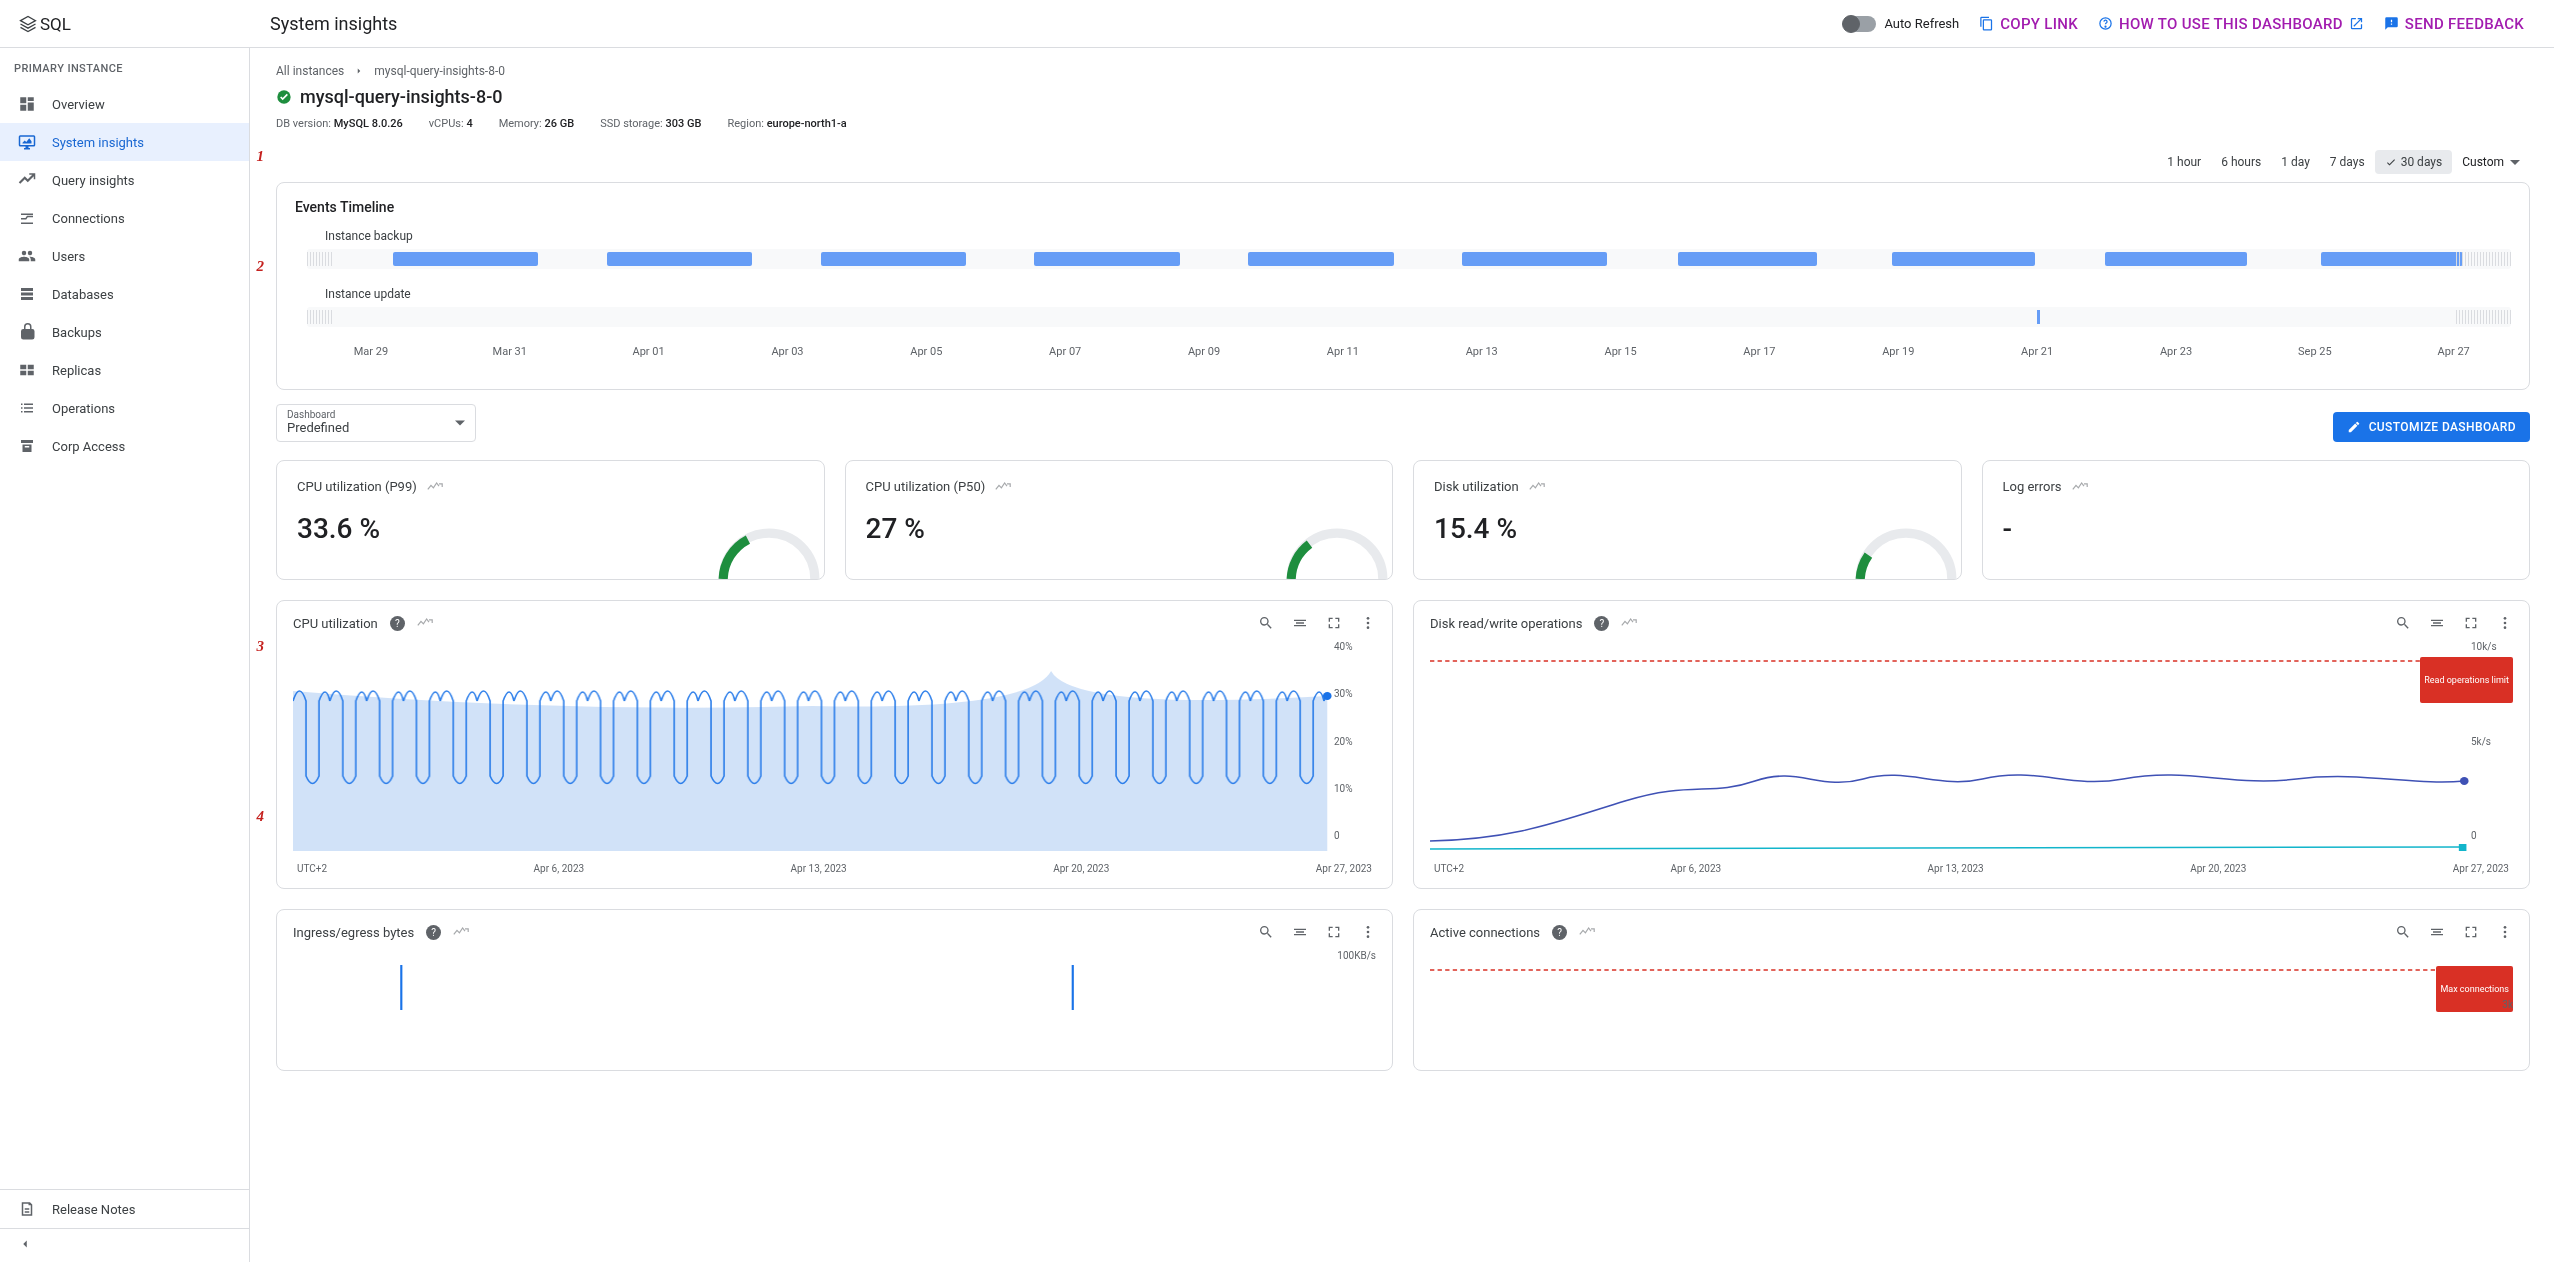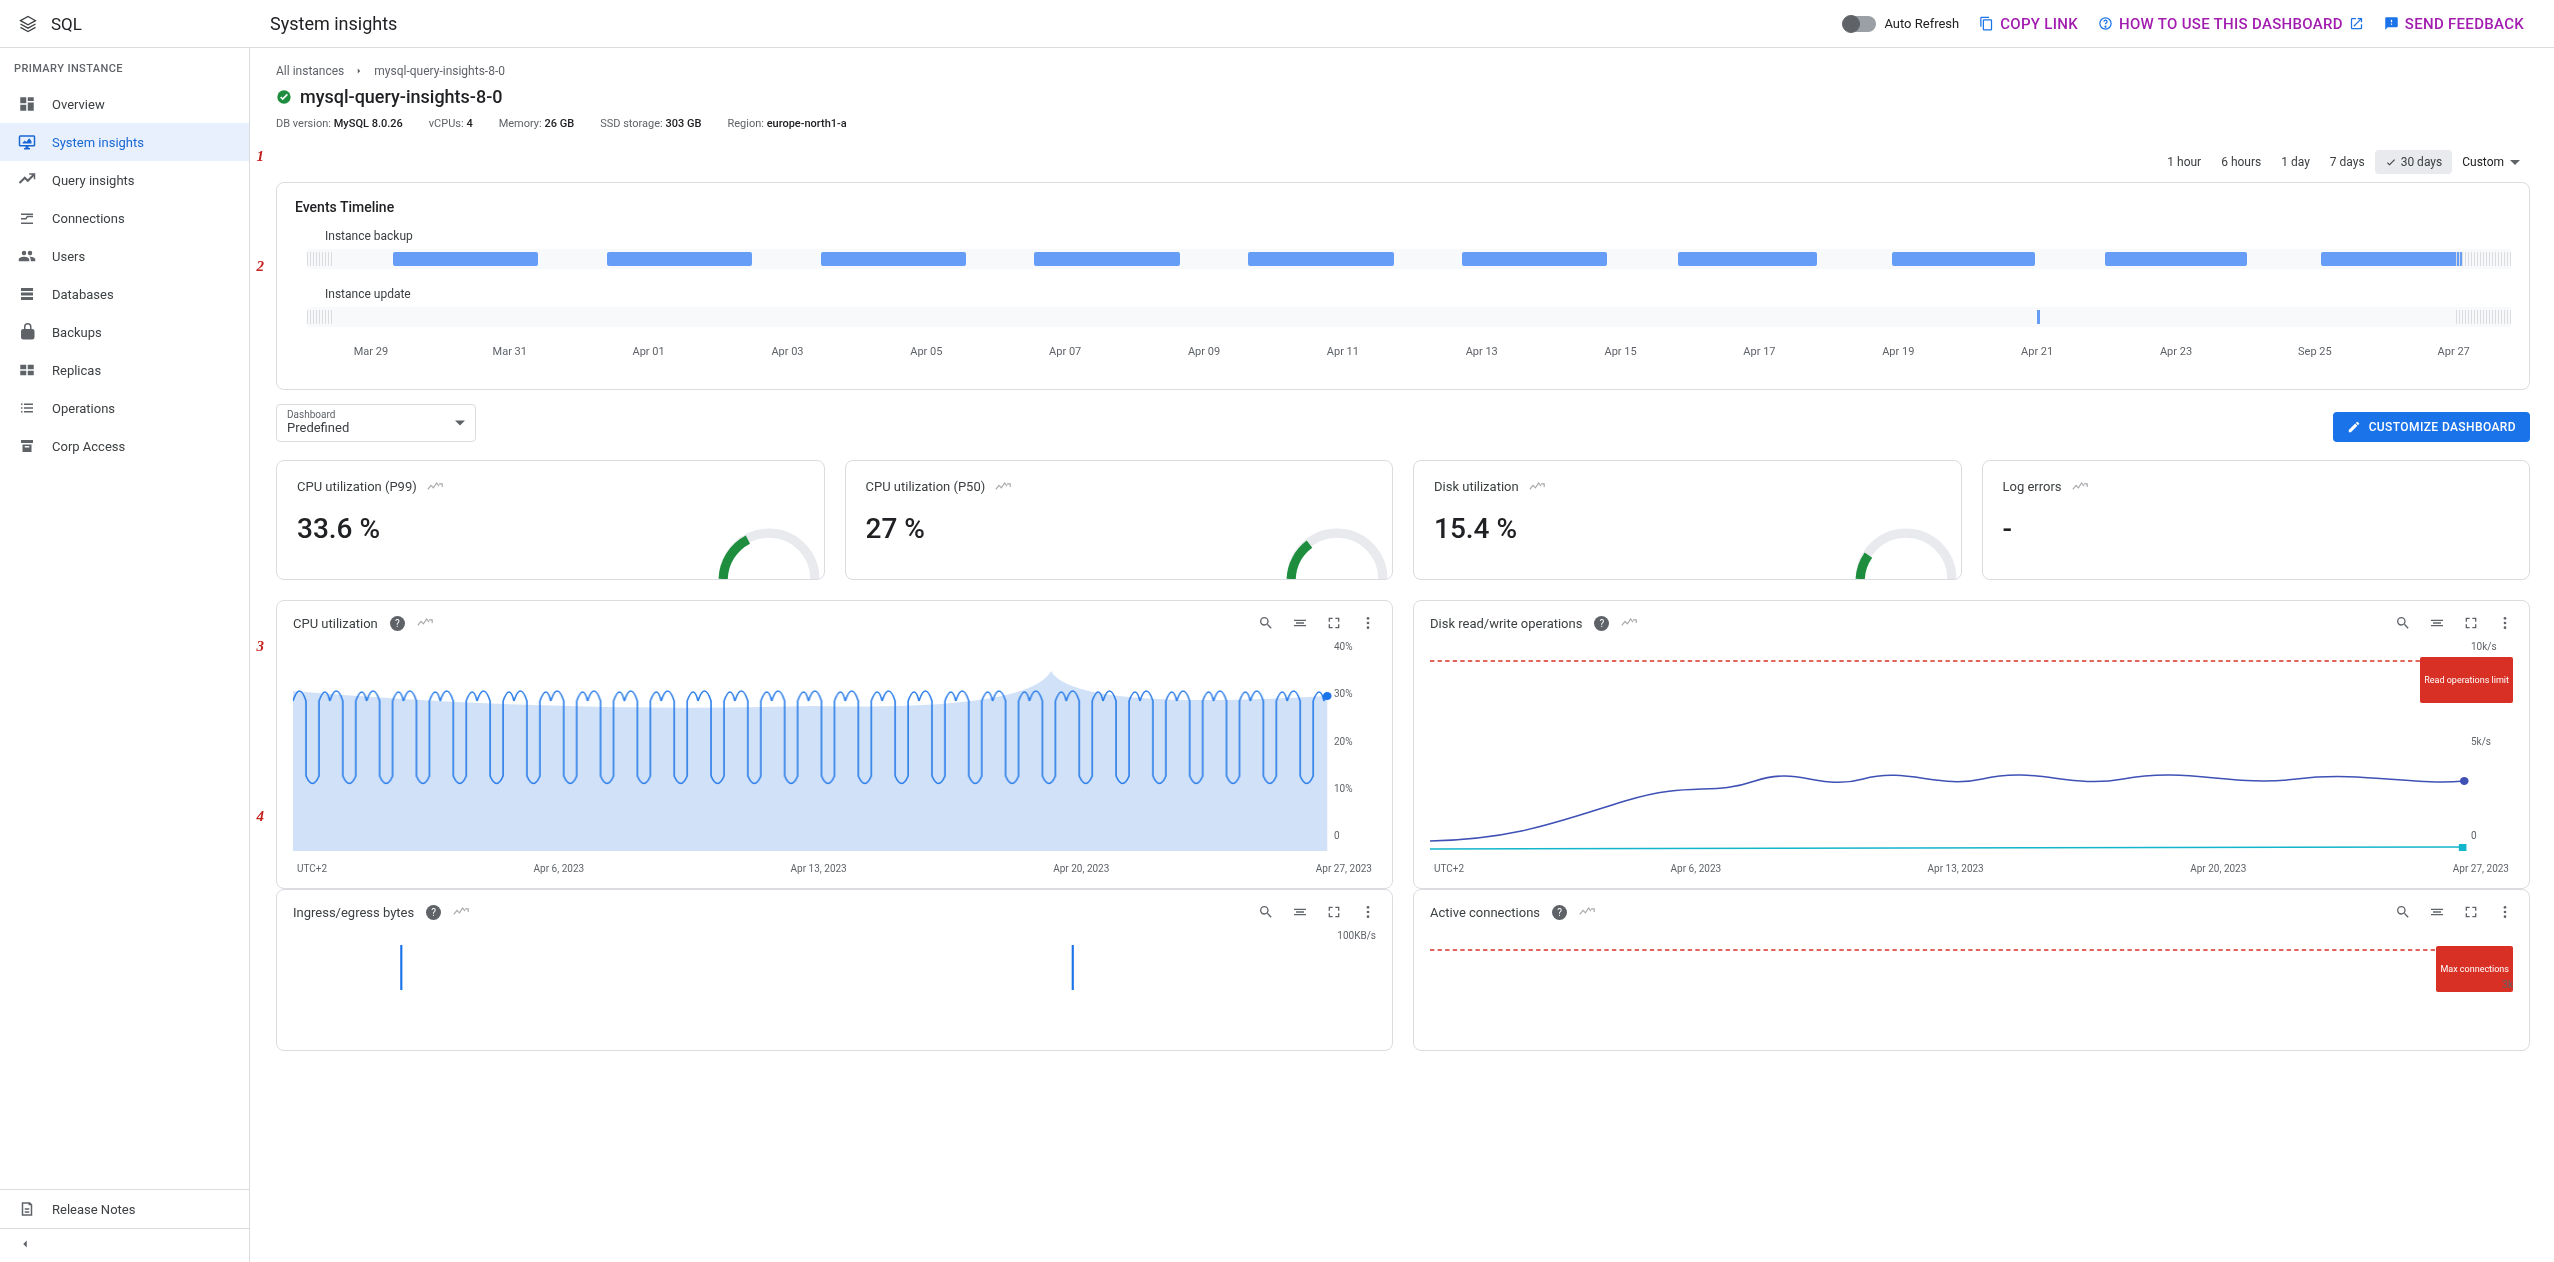--- a/index.html
+++ b/index.html
@@ -1,20 +1,20 @@
 <!DOCTYPE html>
 <html><head>
 <meta charset="utf-8">
 <style>
   * { box-sizing: border-box; margin: 0; padding: 0; }
   body { font-family: "Google Sans", Roboto, Arial, sans-serif; font-size: 13px; color: #202124; background: #fff; }
   
   
   .top-header { display: flex; align-items: center; height: 48px; border-bottom: 1px solid #dadce0; }
-  .logo-area { display: flex; align-items: center; width: 250px; padding-left: 18px; gap: 13px; }
+  .logo-area { display: flex; align-items: center; width: 250px; padding-left: 18px; gap: 2px; }
   .logo-icon { width: 20px; height: 20px; }
   .logo-text { font-size: 17px; font-weight: 400; }
   .page-head-title { font-size: 18px; font-weight: 400; padding-left: 20px; }
   .top-actions { margin-left: auto; display: flex; align-items: center; gap: 20px; padding-right: 30px; }
   .auto-refresh { display: flex; align-items: center; gap: 8px; font-size: 13px; color: #202124; }
   .toggle { width: 32px; height: 16px; border-radius: 10px; background: #9aa0a6; position: relative; }
   .toggle::before { content:""; position:absolute; width:16px; height:16px; border-radius:50%; background:#5f6368; left:-2px; top:-1px; border:1px solid #5f6368; }
   .link-btn { color: #a21caf; font-size: 15px; font-weight: 500; display: flex; align-items: center; gap: 6px; letter-spacing: 0.3px; cursor: pointer; }
   .link-btn svg { width: 15px; height: 15px; }
   
@@ -81,21 +81,21 @@
   
   
   .kpi-row { display: flex; gap: 20px; margin-bottom: 20px; }
   .kpi-card { flex: 1; border: 1px solid #dadce0; border-radius: 8px; padding: 18px 20px; position: relative; min-height: 120px; }
   .kpi-title { font-size: 13px; color: #3c4043; display: flex; align-items: center; gap: 10px; margin-bottom: 18px; }
   .kpi-value { font-size: 28px; font-weight: 500; }
   .gauge { position: absolute; right: 0; bottom: 0; width: 110px; height: 55px; overflow: hidden; }
   .spark-icon { opacity: 0.55; }
   
   
-  .chart-row { display: flex; gap: 20px; }
+  .chart-row { display: flex; gap: 20px; margin-bottom: 20px; }
   .chart-card { flex: 1; border: 1px solid #dadce0; border-radius: 8px; padding: 14px 16px; }
   .chart-head { display: flex; align-items: center; gap: 12px; margin-bottom: 10px; }
   .chart-title { font-size: 13px; color: #3c4043; }
   .chart-head-actions { margin-left: auto; display: flex; gap: 18px; align-items: center; }
   .chart-head-actions svg { width: 16px; height: 16px; fill: #5f6368; cursor: pointer; }
   .chart-body { height: 220px; position: relative; }
   .chart-footer { display: flex; justify-content: space-between; font-size: 10px; color: #5f6368; margin-top: 2px; padding: 0 4px; }
   .y-axis-labels { position: absolute; right: 0; top: 0; bottom: 20px; width: 42px; display: flex; flex-direction: column; justify-content: space-between; text-align: left; font-size: 10px; color: #5f6368; }
   .limit-tag { position: absolute; right: 0; background: #d93025; color: #fff; font-size: 9px; padding: 18px 4px; border-radius: 2px; }
   

